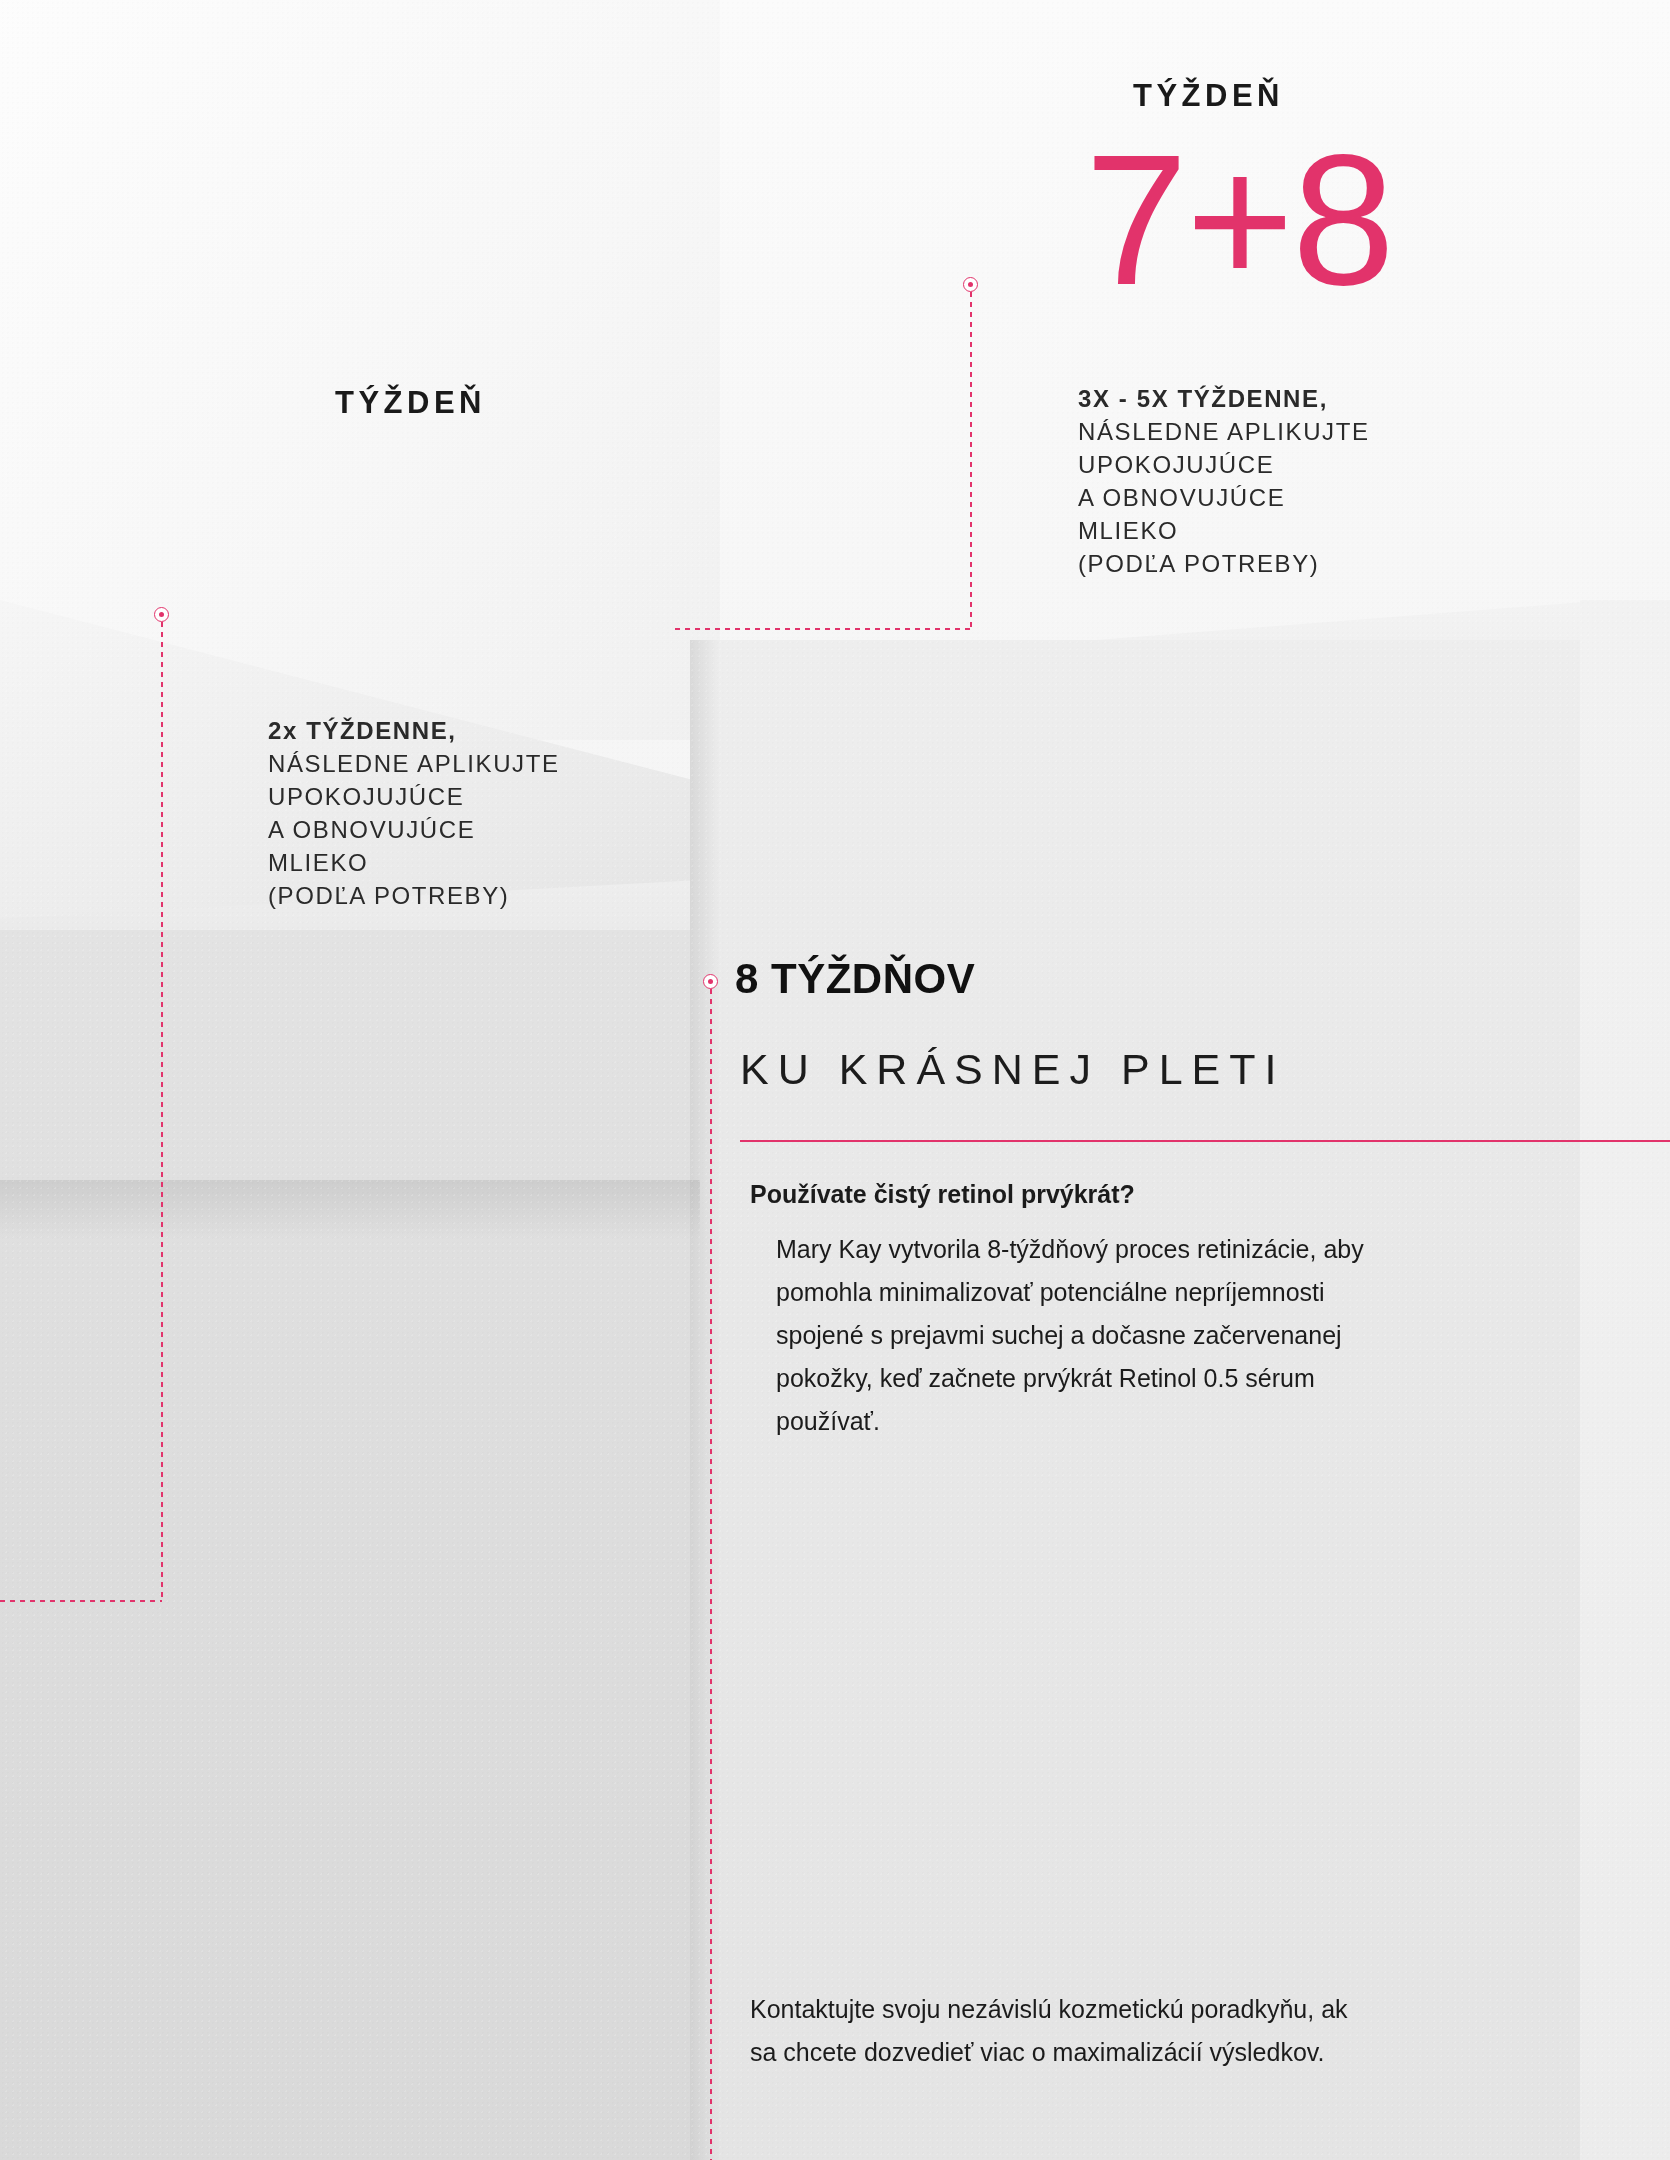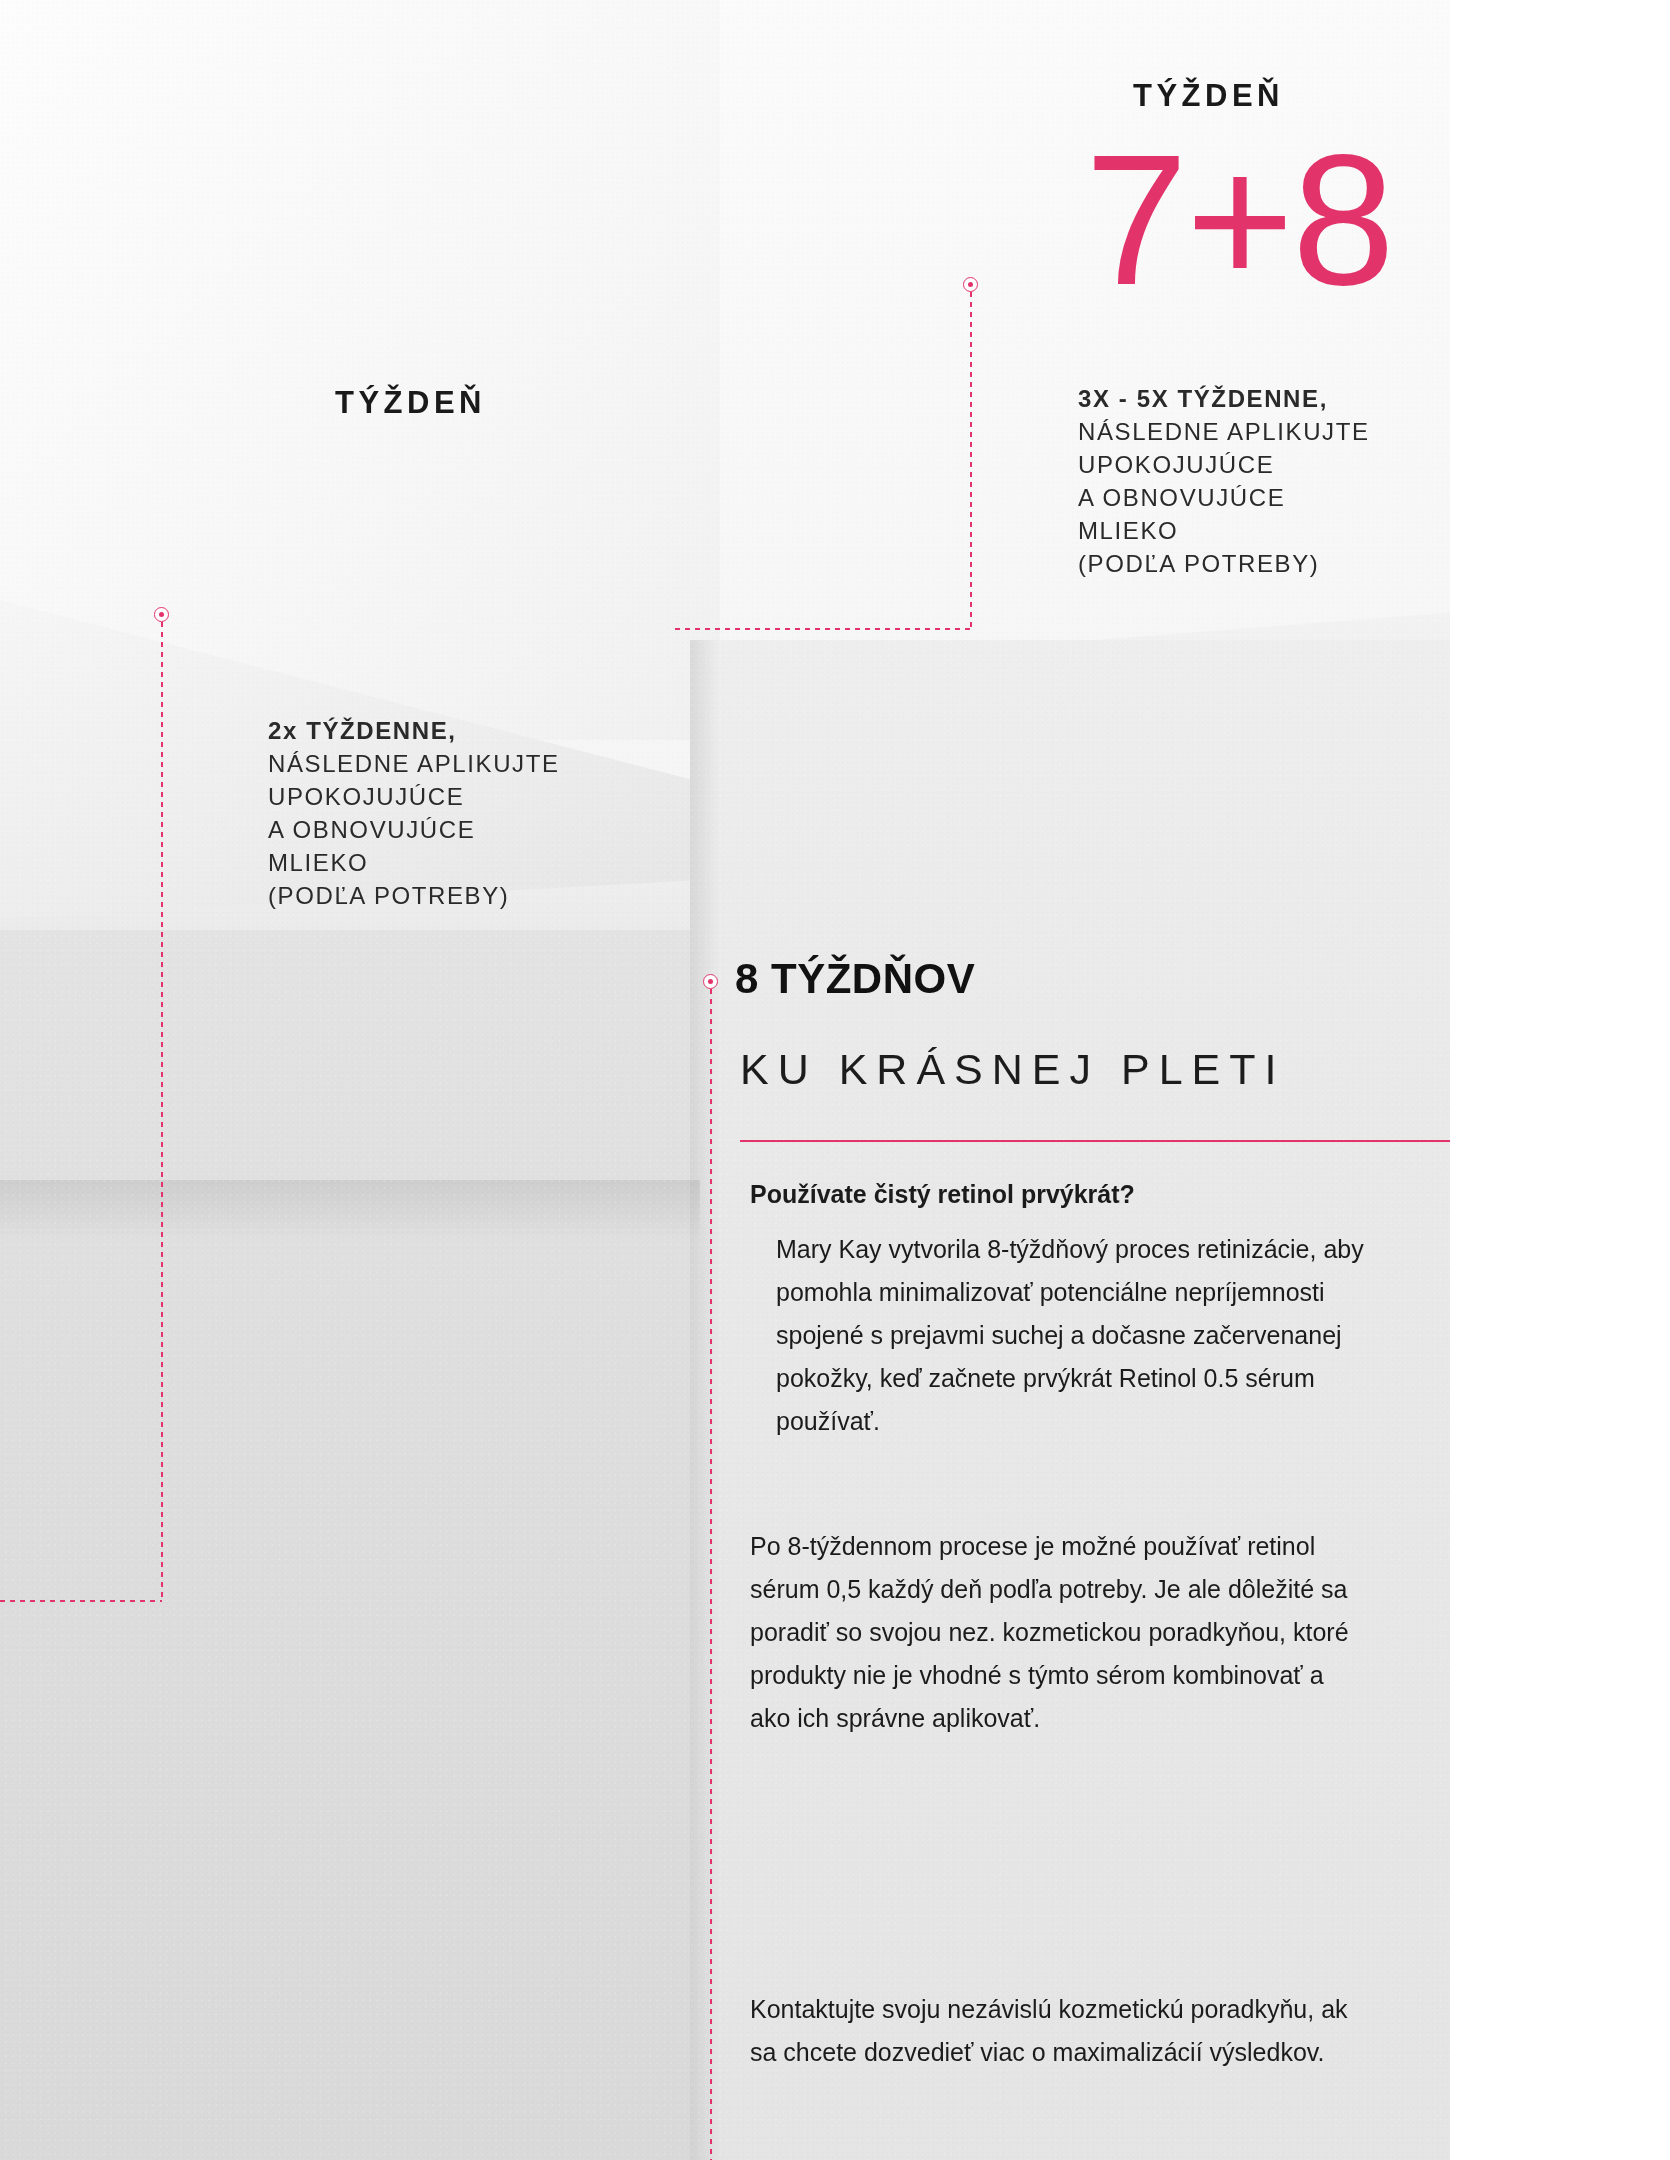--- a/index.html
+++ b/index.html
@@ -8,21 +8,21 @@
   }
   body {
     width: 1670px;
     height: 2160px;
     font-family: "Liberation Sans", sans-serif;
     background: #ffffff;
     overflow: hidden;
   }
   #page {
     position: relative;
-    width: 1450px;
+    width: 1670px;
     height: 2160px;
     overflow: hidden;
     background: #86efac;
   }
 
   
   .bg-base {
     position: absolute;
     inset: 0;
     background: linear-gradient(180deg, #fbfbfb 0%, #f4f4f4 45%, #ebebeb 100%);
@@ -269,17 +269,16 @@
   </div>
 
   <div class="headline-1" style="left:735px; top:955px;">8 TÝŽDŇOV</div>
   <div class="headline-2" style="left:740px; top:1045px;">KU KRÁSNEJ PLETI</div>
   <div class="rule" style="left:740px; top:1140px; width:930px;"></div>
 
   <div class="body-lead" style="left:750px; top:1180px;">Používate čistý retinol prvýkrát?</div>
 
   <div class="body-para" style="left:776px; top:1228px;">Mary Kay vytvorila 8-týždňový proces retinizácie, aby pomohla minimalizovať potenciálne nepríjemnosti spojené s prejavmi suchej a dočasne začervenanej pokožky, keď začnete prvýkrát Retinol 0.5 sérum používať.</div>
 
-  <div class="body-para" style="left:750px; top:1525px;">Po 8-týždennom procese je možné používať retinol sérum 0,5 každý deň podľa potreby. Je ale dôležité sa poradiť so svojou nez. kozmetickou poradkyňou, ktoré produkty nie je vhodné s týmto sérom kombinovať a ako ich správne aplikovať.</div>
 
   <div class="body-para" style="left:750px; top:1988px;">Kontaktujte svoju nezávislú kozmetickú poradkyňu, ak sa chcete dozvedieť viac o maximalizácií výsledkov.</div>
 
 </div>
 
 </body></html>

